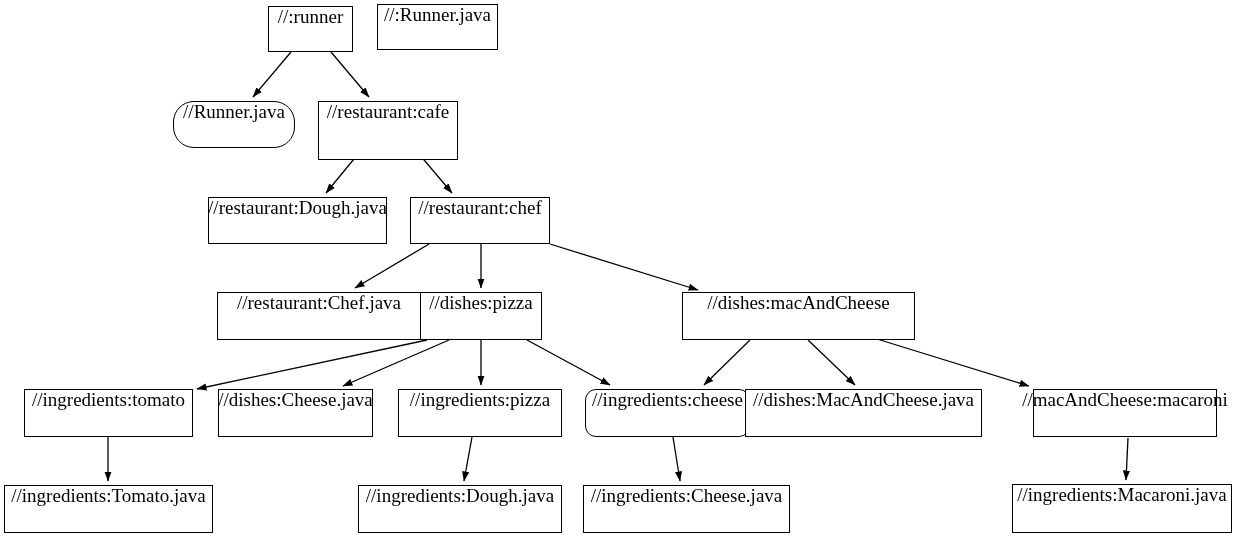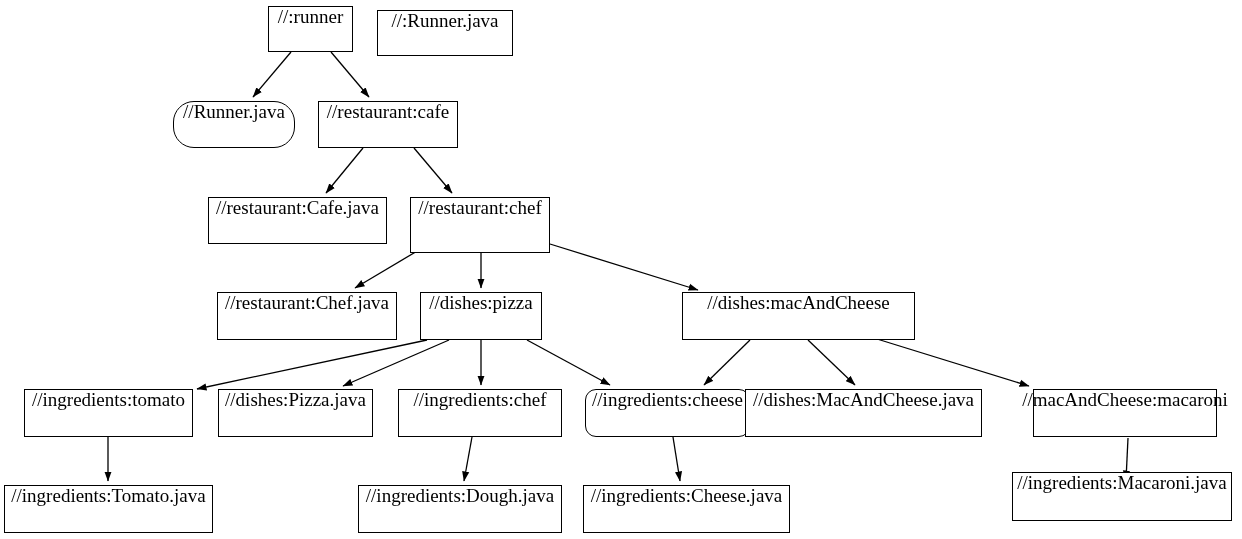--- a/index.html
+++ b/index.html
@@ -65,68 +65,68 @@
         <line x1="108" y1="437" x2="108" y2="481" stroke="#000000" stroke-width="1.3" marker-end="url(#arrow)"></line>
         <line x1="472" y1="437" x2="464" y2="481" stroke="#000000" stroke-width="1.3" marker-end="url(#arrow)"></line>
         <line x1="673" y1="437" x2="680" y2="481" stroke="#000000" stroke-width="1.3" marker-end="url(#arrow)"></line>
         <line x1="1128" y1="438" x2="1126" y2="480" stroke="#000000" stroke-width="1.3" marker-end="url(#arrow)"></line>
       </g>
   </svg>
   <div id="node-layer">
       <div class="node" style="left: 268px; top: 6px; width: 85px; height: 46px;">
         <span>//:runner</span>
       </div>
-      <div class="node" style="left: 377px; top: 10px; width: 136px; height: 46px;">
+      <div class="node" style="left: 377px; top: 4px; width: 121px; height: 46px;">
         <span>//:Runner.java</span>
       </div>
       <div class="node" style="left: 173px; top: 101px; width: 122px; height: 47px; border-radius: 21px;">
         <span>//Runner.java</span>
       </div>
-      <div class="node" style="left: 318px; top: 101px; width: 140px; height: 47px;">
+      <div class="node" style="left: 318px; top: 101px; width: 140px; height: 59px;">
         <span>//restaurant:cafe</span>
       </div>
       <div class="node" style="left: 208px; top: 197px; width: 179px; height: 47px;">
-        <span>//restaurant:Cafe.java</span>
+        <span>//restaurant:Dough.java</span>
       </div>
-      <div class="node" style="left: 410px; top: 197px; width: 140px; height: 56px;">
+      <div class="node" style="left: 410px; top: 197px; width: 140px; height: 47px;">
         <span>//restaurant:chef</span>
       </div>
-      <div class="node" style="left: 217px; top: 292px; width: 180px; height: 48px;">
+      <div class="node" style="left: 217px; top: 292px; width: 204px; height: 48px;">
         <span>//restaurant:Chef.java</span>
       </div>
       <div class="node" style="left: 420px; top: 292px; width: 122px; height: 48px;">
         <span>//dishes:pizza</span>
       </div>
       <div class="node" style="left: 682px; top: 292px; width: 233px; height: 48px;">
         <span>//dishes:macAndCheese</span>
       </div>
       <div class="node" style="left: 24px; top: 389px; width: 169px; height: 48px;">
         <span>//ingredients:tomato</span>
       </div>
       <div class="node" style="left: 218px; top: 389px; width: 155px; height: 48px;">
-        <span>//dishes:Pizza.java</span>
+        <span>//dishes:Cheese.java</span>
       </div>
       <div class="node" style="left: 398px; top: 389px; width: 164px; height: 48px;">
-        <span>//ingredients:chef</span>
+        <span>//ingredients:pizza</span>
       </div>
       <div class="node" style="left: 585px; top: 389px; width: 165px; height: 48px; border-radius: 11px;">
         <span>//ingredients:cheese</span>
       </div>
       <div class="node" style="left: 745px; top: 389px; width: 237px; height: 48px;">
         <span>//dishes:MacAndCheese.java</span>
       </div>
       <div class="node" style="left: 1033px; top: 389px; width: 184px; height: 48px;">
         <span>//macAndCheese:macaroni</span>
       </div>
       <div class="node" style="left: 4px; top: 485px; width: 209px; height: 48px;">
         <span>//ingredients:Tomato.java</span>
       </div>
       <div class="node" style="left: 358px; top: 485px; width: 204px; height: 48px;">
         <span>//ingredients:Dough.java</span>
       </div>
       <div class="node" style="left: 583px; top: 485px; width: 207px; height: 48px; font-family: Liberation Serif, serif;">
         <span>//ingredients:Cheese.java</span>
       </div>
-      <div class="node" style="left: 1012px; top: 472px; width: 220px; height: 49px;">
+      <div class="node" style="left: 1012px; top: 484px; width: 220px; height: 49px;">
         <span>//ingredients:Macaroni.java</span>
       </div>
     </div>
 </div>
 
 </body></html>

